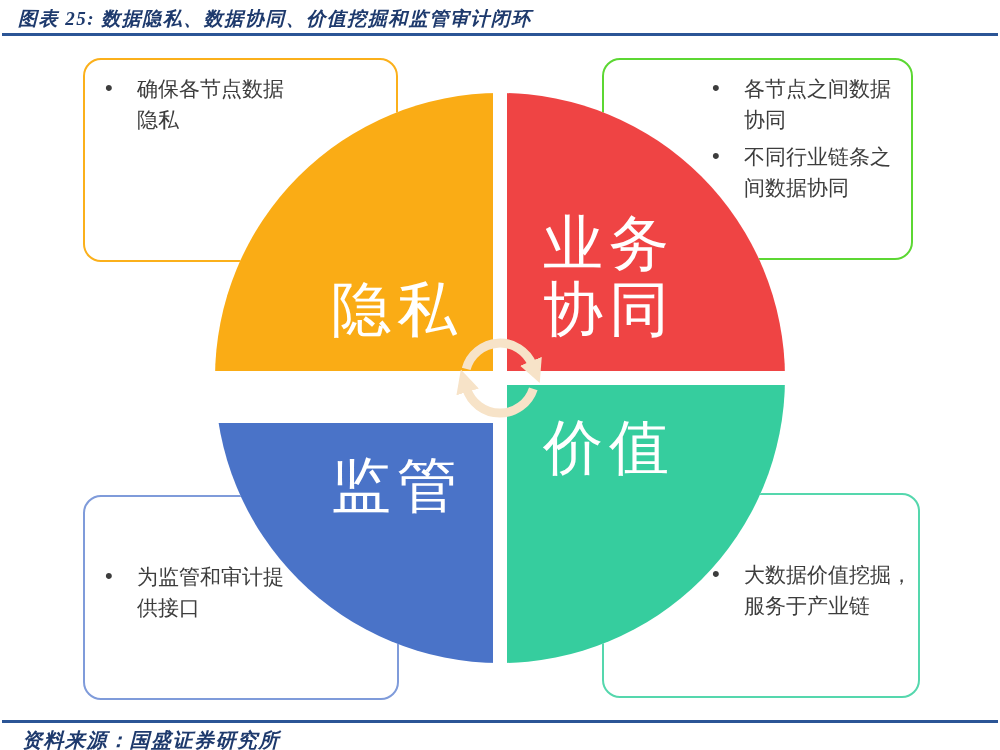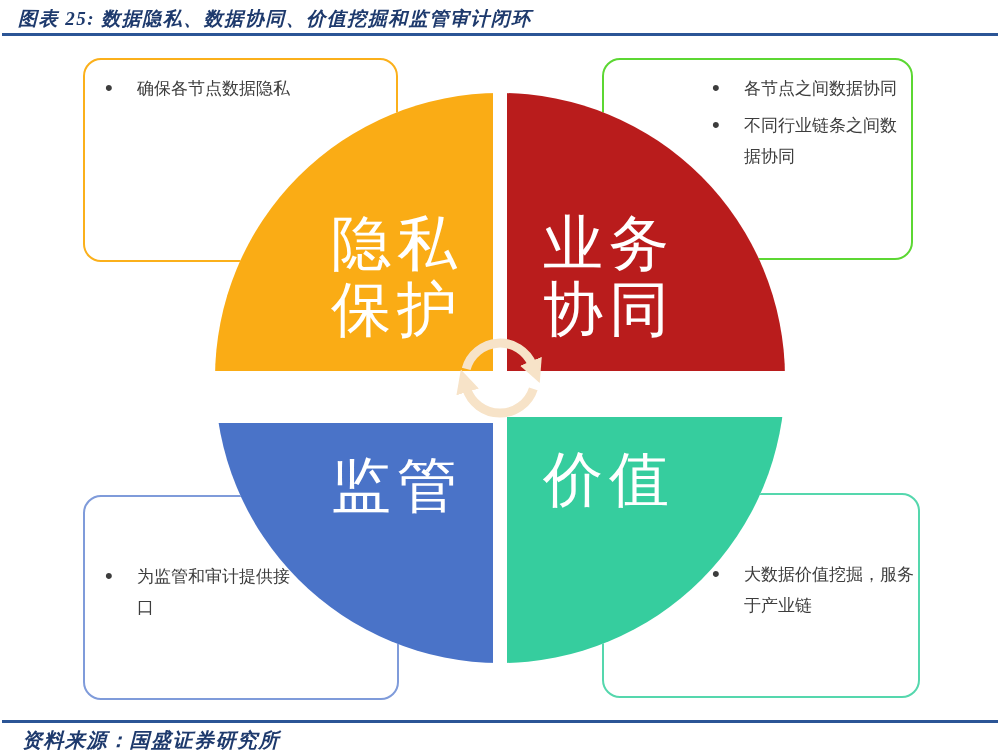--- a/index.html
+++ b/index.html
@@ -25,43 +25,43 @@
   
   .callout {
     position:absolute; background:#ffffff; border:2px solid #ccc;
     border-radius:18px; box-sizing:border-box; z-index:1;
   }
   .callout.tl { left:83px;  top:58px;  width:315px; height:204px; border-color:#FBB01B; }
   .callout.tr { left:602px; top:58px;  width:311px; height:202px; border-color:#5CD733; }
   .callout.bl { left:83px;  top:495px; width:316px; height:205px; border-color:#7F9BDA; display:flex; align-items:center; }
   .callout.br { left:602px; top:493px; width:318px; height:205px; border-color:#55D7AD; display:flex; align-items:center; }
 
-  .bullets { list-style:none; margin:0; padding:0; color:#3D3D3D; font-size:17px; line-height:31px; }
+  .bullets { list-style:none; margin:0; padding:0; color:#3D3D3D; font-size:21px; line-height:31px; }
   .tl .bullets { padding:13px 0 0 14px; }
   .tr .bullets { padding:13px 0 0 102px; }
   .bl .bullets { padding:0 0 6px 14px; }
   .br .bullets { padding:0 0 6px 102px; }
   .bullets li { position:relative; padding-left:38px; margin-bottom:6px; }
   .bullets li::before { content:"\2022"; position:absolute; left:6px; top:-1px; font-size:22px; }
   .bullet-text { display:inline-block; word-break:break-all; vertical-align:top; }
   .tl .bullet-text, .tr .bullet-text, .bl .bullet-text { max-width:158px; }
   .br .bullet-text { max-width:178px; }
 
   
   .circle {
     position:absolute; left:215px; top:93px; width:570px; height:570px;
     border-radius:50%; overflow:hidden; background:#ffffff;
     display:grid; grid-template-columns:1fr 1fr; grid-template-rows:1fr 1fr;
     gap:14px; z-index:2;
   }
   .quad { position:relative; }
   .q-tl { background:#FAAC15; }
-  .q-tr { background:#b91c1c; }
+  .q-tr { background:#ef4444; }
   .q-bl { background:#4A73C8;margin-top:38px; }
-  .q-br { background:#36CD9E;margin-top:32px; }
+  .q-br { background:#36CD9E; }
 
   .quad-label {
     position:absolute; color:#ffffff; font-size:60px; line-height:66px;
     letter-spacing:6px; text-align:center; font-weight:400;
   }
   .quad-label span { display:block; }
   .q-tl .quad-label { right:30px; bottom:28px; }
   .q-tr .quad-label { left:36px;  bottom:28px; }
   .q-bl .quad-label { right:30px; top:30px; }
   .q-br .quad-label { left:36px;  top:30px; }
@@ -99,21 +99,20 @@
   <div class="callout br">
     <ul class="bullets">
       <li><span class="bullet-text">大数据价值挖掘，服务于产业链</span></li>
     </ul>
   </div>
 
   <div class="circle">
     <div class="quad q-tl">
       <div class="quad-label">
         <span>隐私</span>
-        <span>保护</span>
       </div>
     </div>
     <div class="quad q-tr">
       <div class="quad-label">
         <span>业务</span>
         <span>协同</span>
       </div>
     </div>
     <div class="quad q-bl">
       <div class="quad-label">

